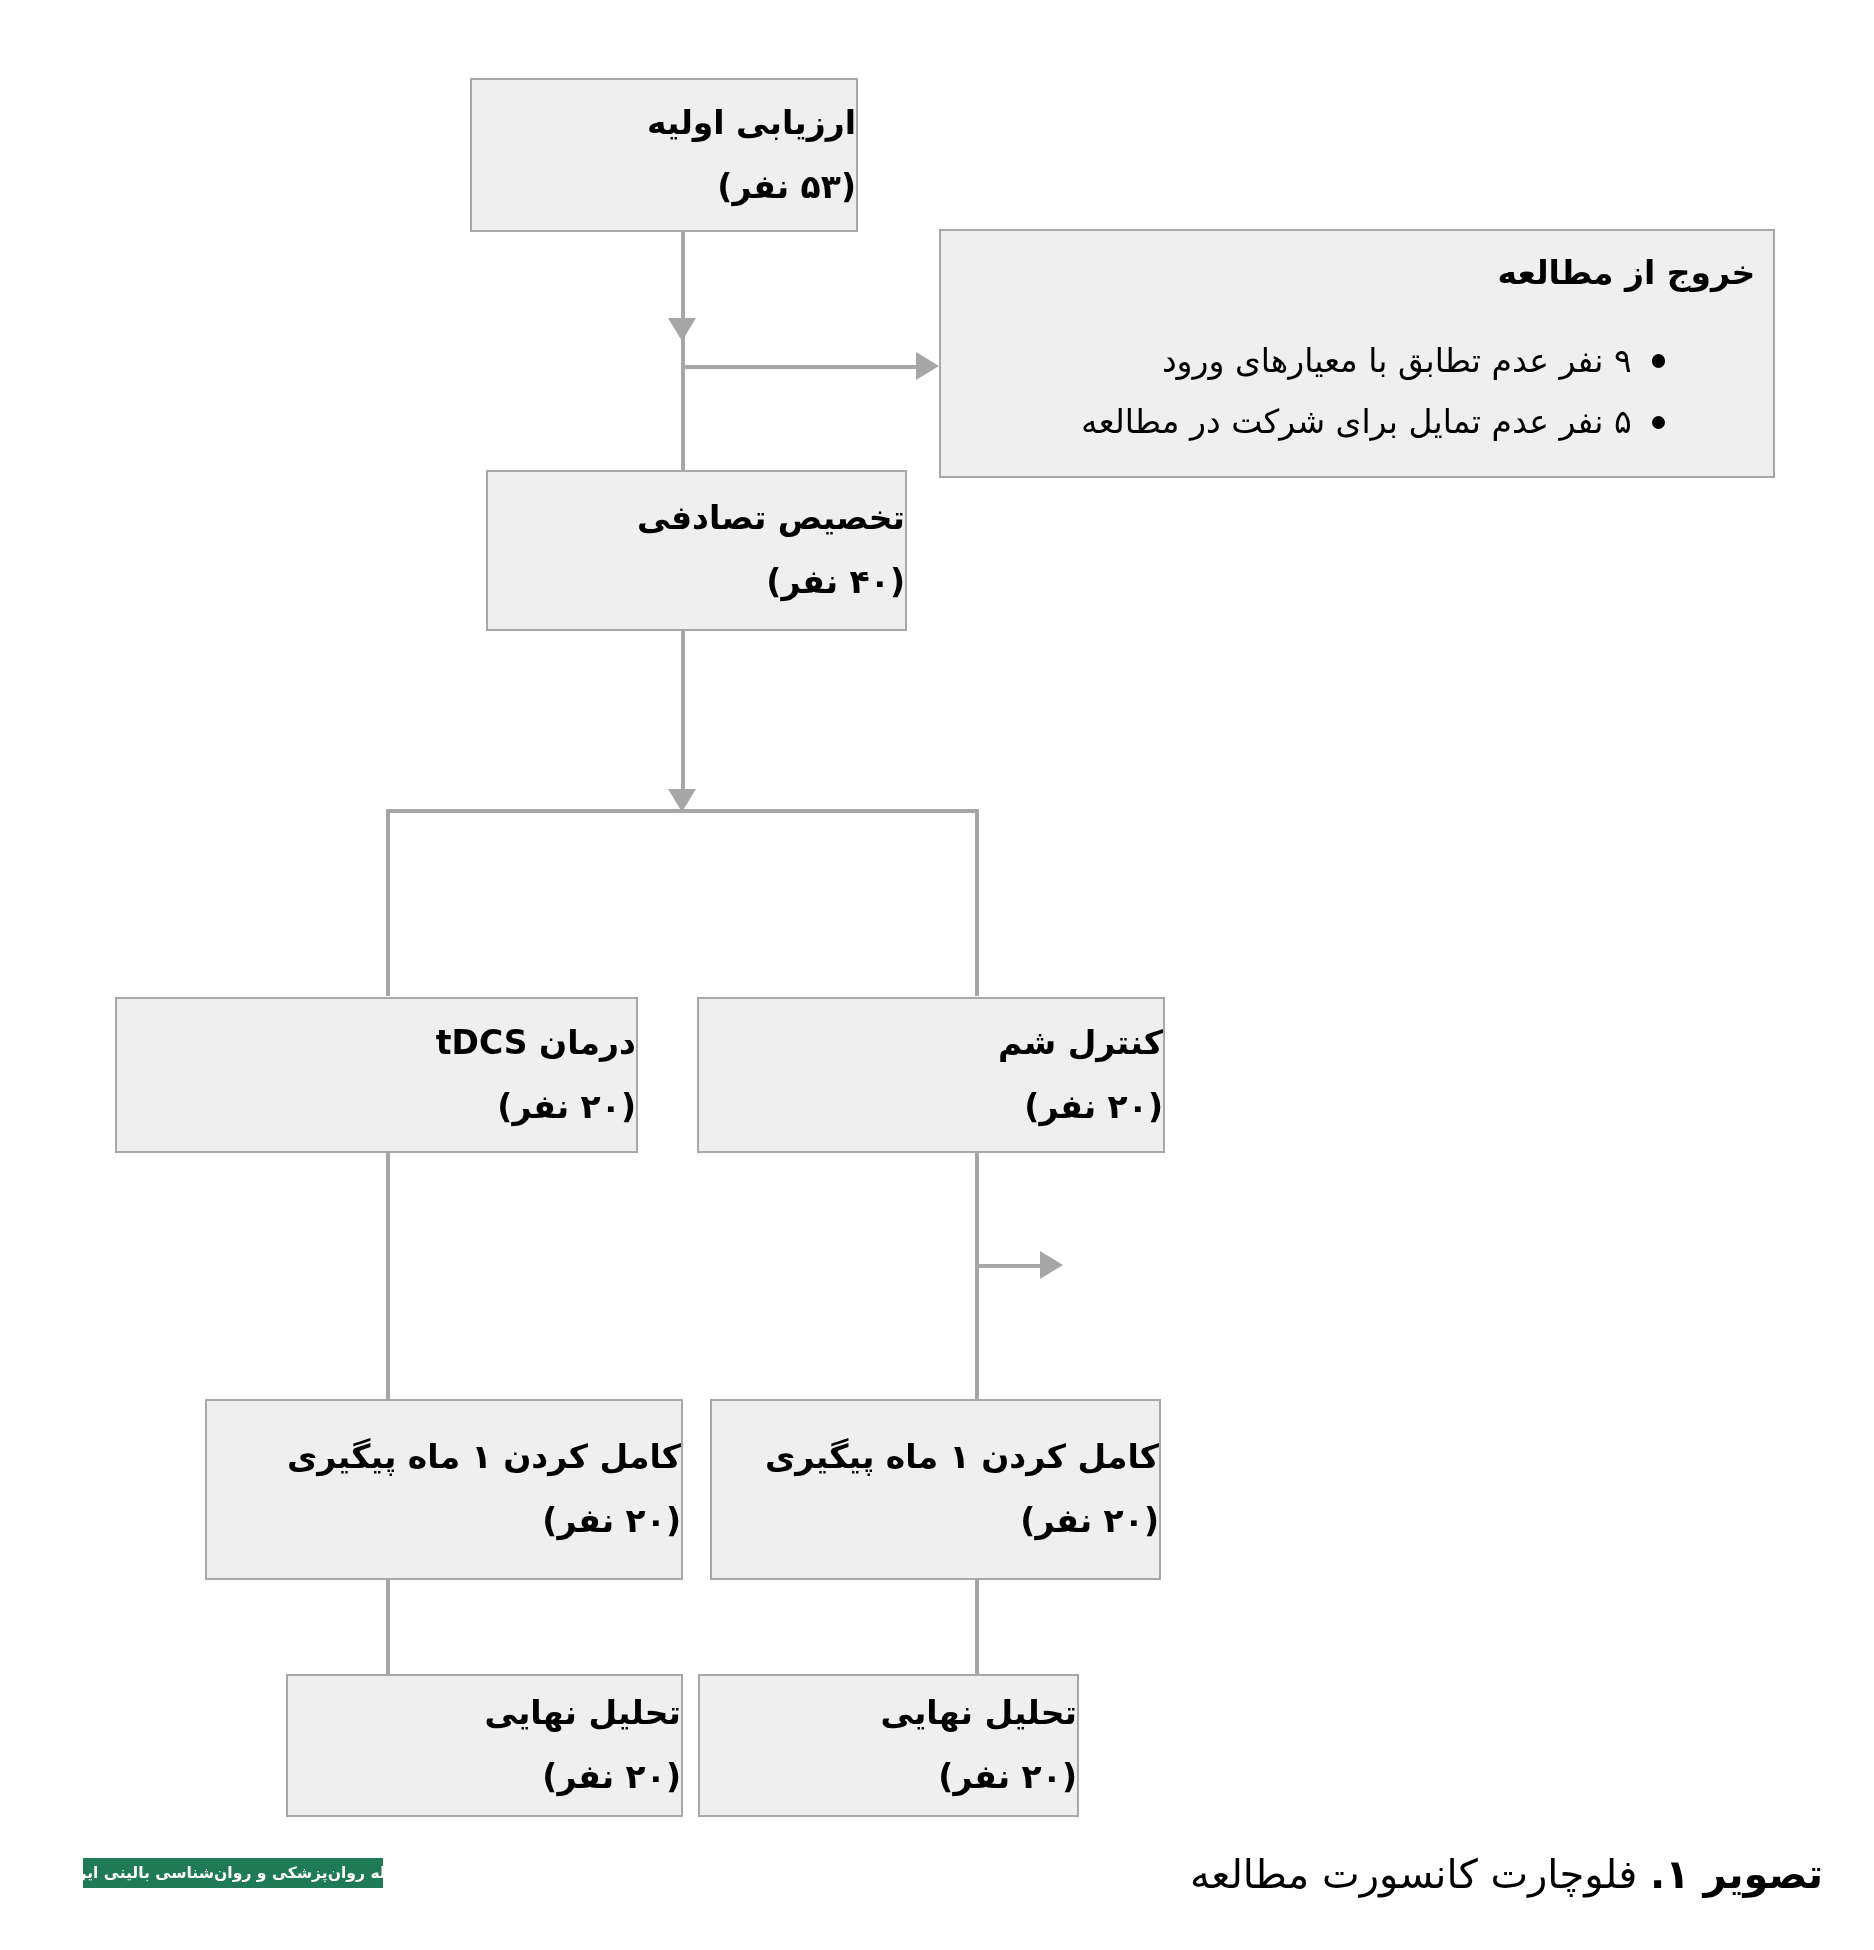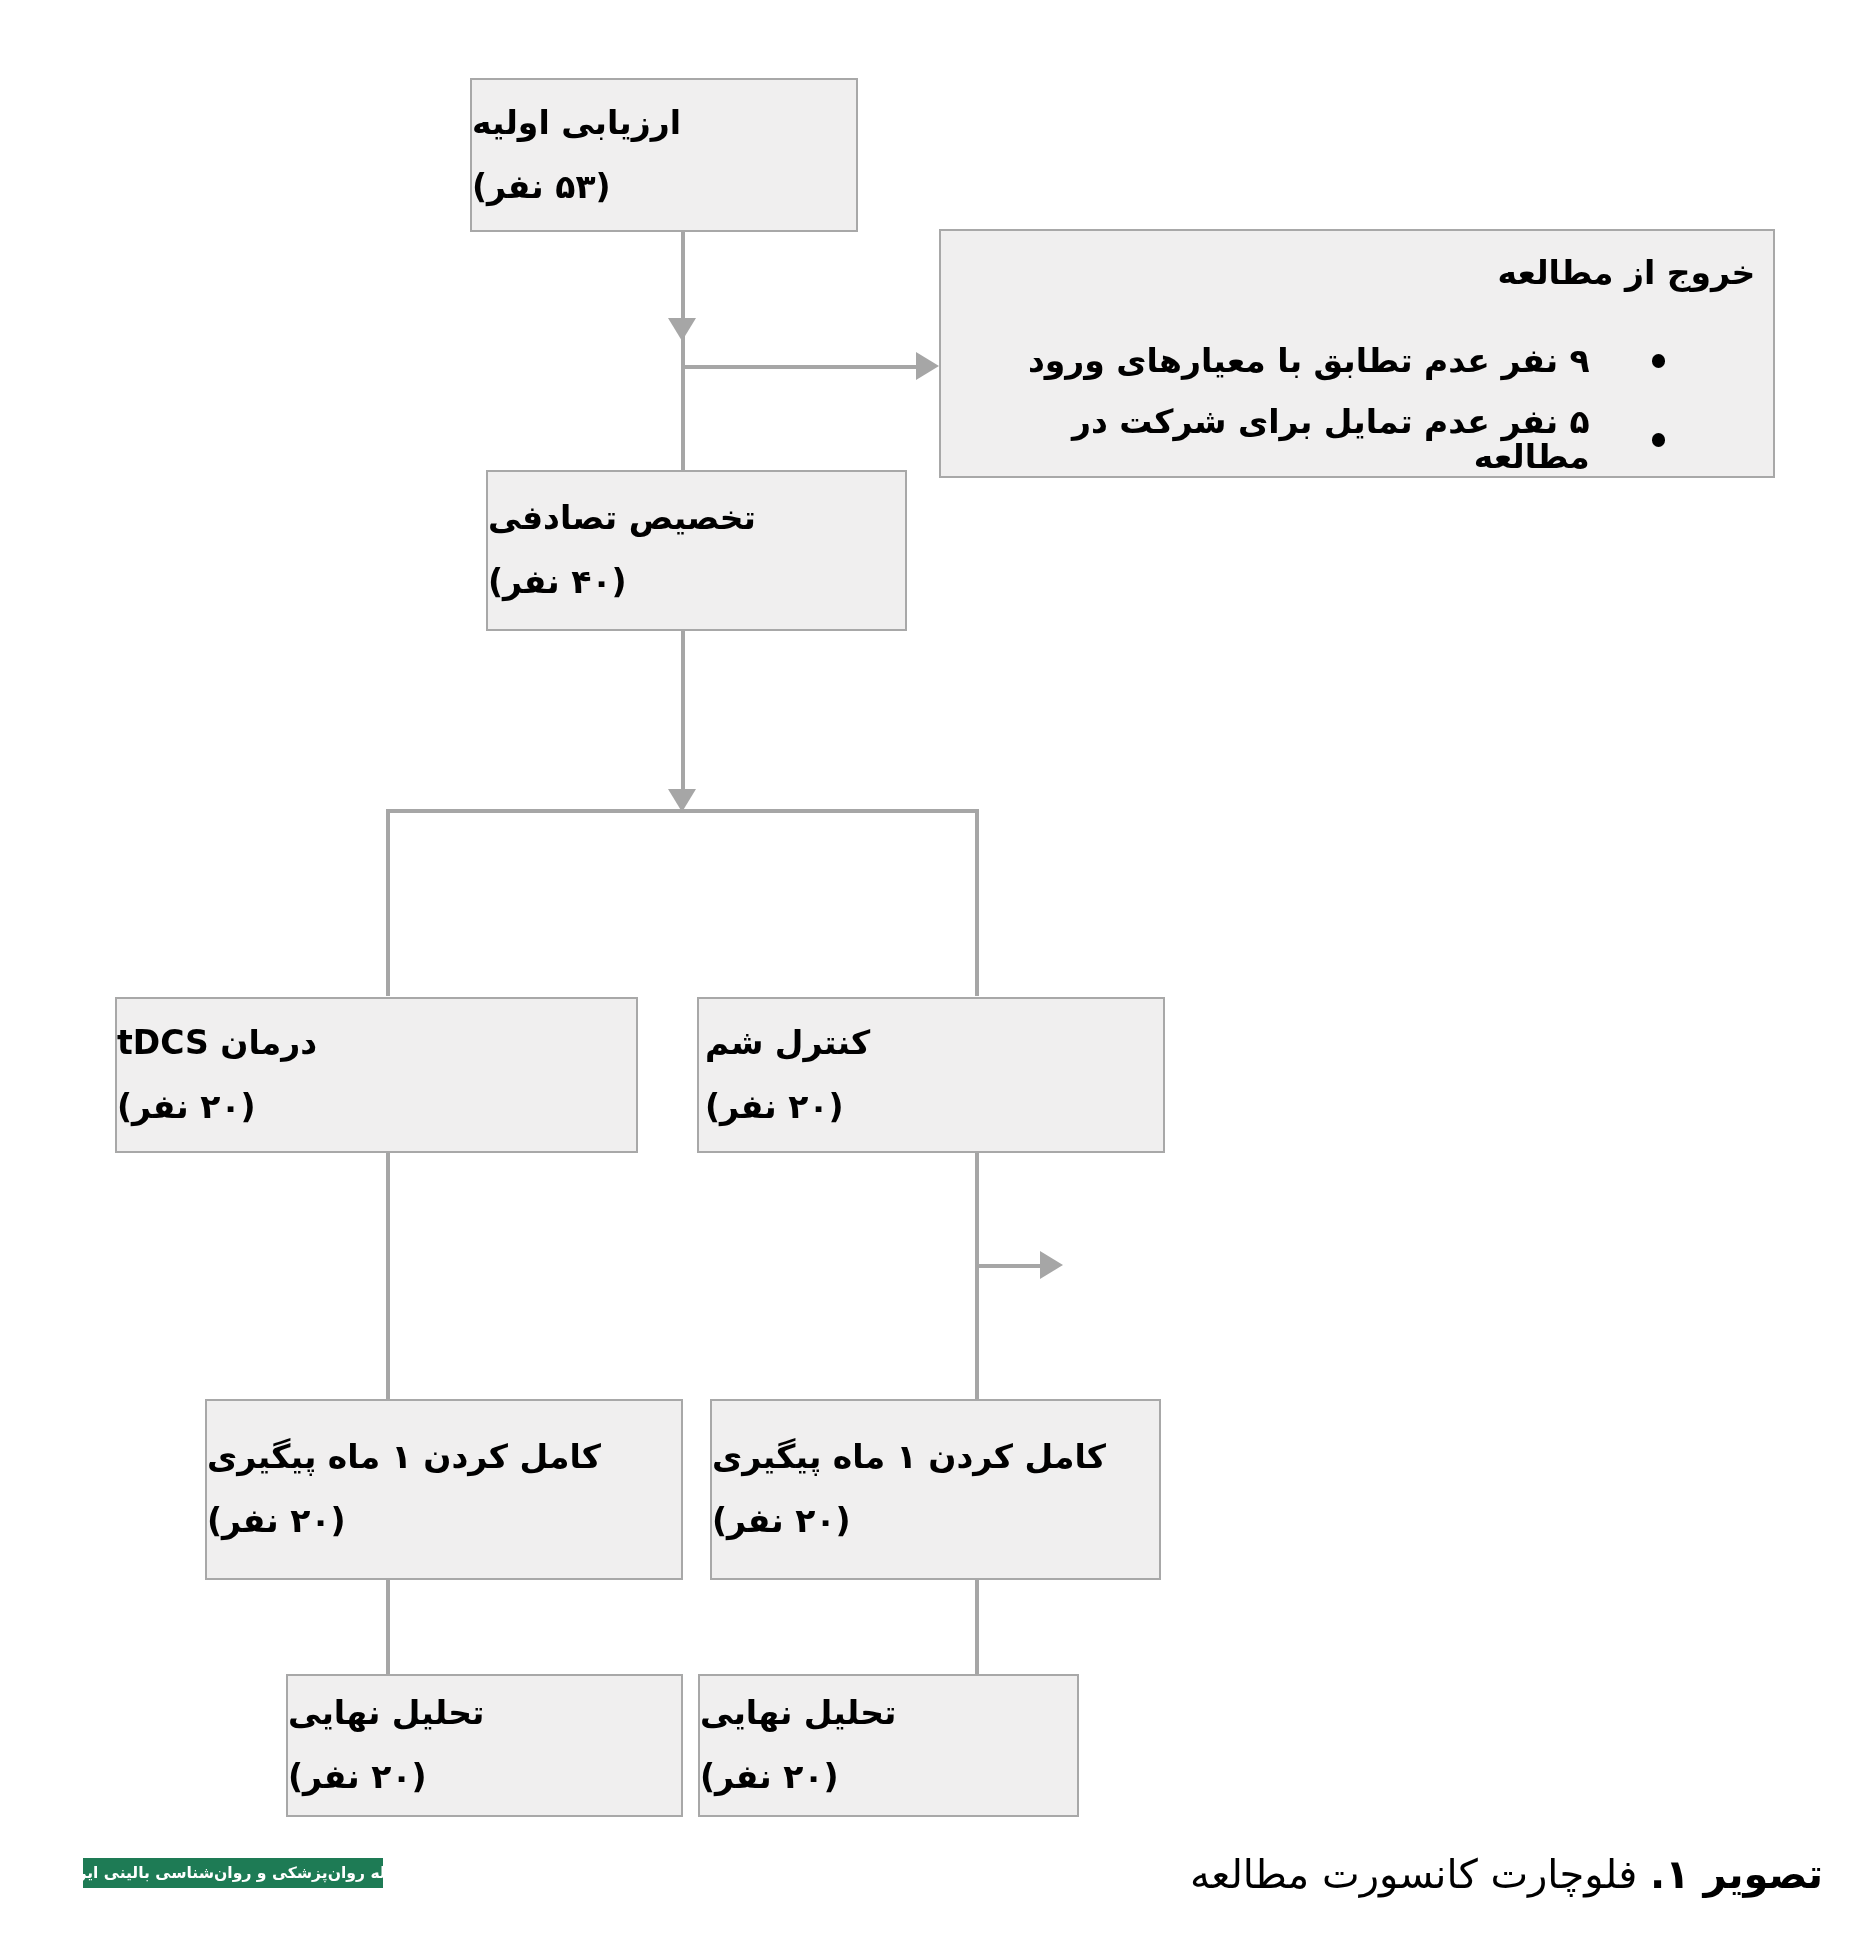--- a/index.html
+++ b/index.html
@@ -11,21 +11,21 @@
     color:#000;
     overflow:hidden;
   }
   .box{
     position:absolute;
     box-sizing:border-box;
     background:#f0efef;
     border:2.9px solid #a8a8a8;
     display:flex;
     flex-direction:column;
-    align-items:flex-end;
+    align-items:flex-start;
     justify-content:center;
     row-gap:29px;
     direction:rtl;
     text-align:center;
     font-weight:bold;
     font-size:33px;
     line-height:1.05;
   }
   .line{position:absolute;background:#a6a6a6;}
   .arr-down{
@@ -43,21 +43,21 @@
   
   .excl{
     align-items:stretch;
     justify-content:flex-start;
     row-gap:0;
     padding:25px 17.6px 0 9.8px;
     text-align:right;
   }
   .excl-title{margin:0 0 53px 0;font-weight:bold;}
   .excl-list{display:flex;flex-direction:column;row-gap:27px;padding:0 90px 0 0;}
-  .excl-item{display:flex;align-items:center;column-gap:62px;font-weight:bold;}
+  .excl-item{display:flex;align-items:center;column-gap:20px;font-weight:normal;}
   .bullet{flex:none;width:13.7px;height:13.7px;border-radius:50%;background:#000;}
   
   .caption{
     position:absolute;right:51px;top:1851px;
     direction:rtl;font-size:40px;white-space:nowrap;
   }
   .caption .fig-label{font-weight:bold;}
   
   .banner{
     position:absolute;left:83px;top:1858px;width:300px;height:30px;

